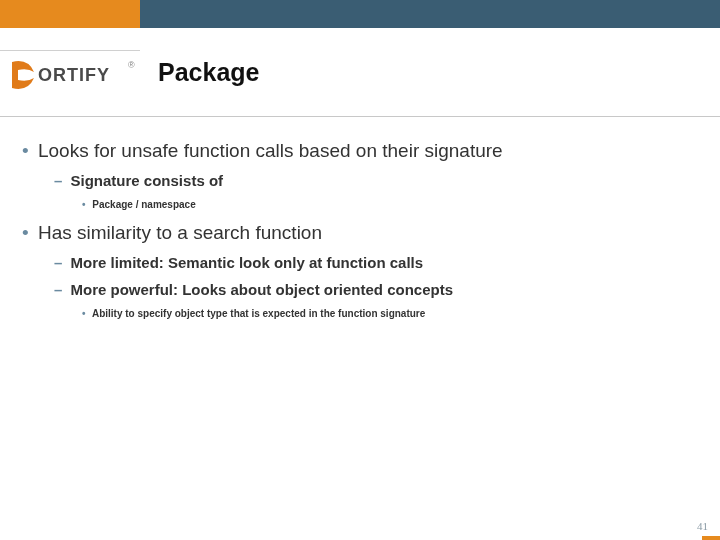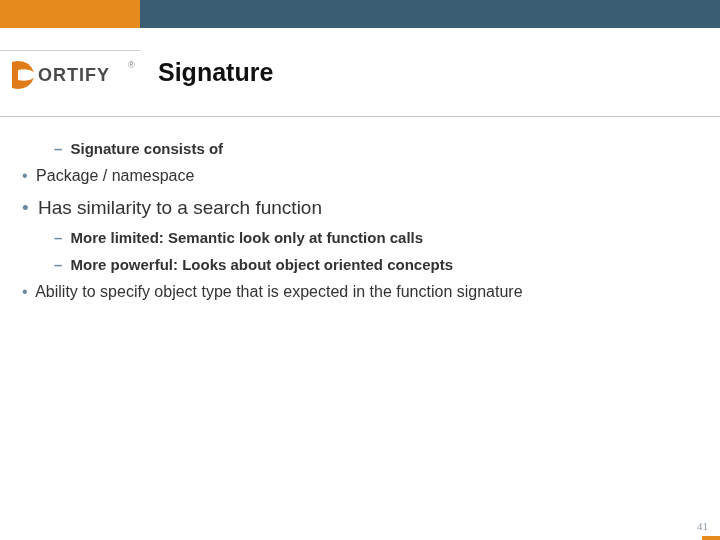--- a/index.html
+++ b/index.html
@@ -8,21 +8,21 @@
   .top-orange { position: absolute; top: 0; left: 0; width: 140px; height: 14px; background: #e68a1e; }
   .top-blue { position: absolute; top: 0; left: 140px; width: 580px; height: 28px; background: #3a5d73; }
   .orange-bar { position: absolute; top: 14px; left: 0; width: 140px; height: 14px; background: #e68a1e; }
   .header-line { position: absolute; top: 116px; left: 0; width: 720px; height: 1px; background: #c8c8c8; }
   .sub-line { position: absolute; top: 50px; left: 0; width: 140px; height: 1px; background: #d0d0d0; }
   .logo { position: absolute; top: 54px; left: 8px; width: 130px; height: 42px; }
   .title { position: absolute; top: 58px; left: 158px; font-size: 25px; font-weight: bold; color: #111; }
   .content { position: absolute; top: 140px; left: 22px; right: 22px; color: #222; }
   .b1 { font-size: 19px; margin-bottom: 10px; color: #333; }
   .b2 { font-size: 15px; font-weight: bold; margin-left: 32px; margin-bottom: 10px; color: #333; }
-  .b3 { font-size: 16px; margin-bottom: 12px; color: #333; }
+  .b3 { font-size: 10px; margin-left: 60px; margin-bottom: 12px; color: #333; font-weight: bold; }
   .bullet-dot { color: #6a8aa0; margin-right: 4px; }
   .dash { color: #6a8aa0; margin-right: 4px; }
   .page-num { position: absolute; bottom: 8px; right: 12px; font-size: 11px; color: #8a9aa5; font-family: Liberation Serif, serif; }
   .bottom-accent { position: absolute; bottom: 0; right: 0; width: 18px; height: 4px; background: #e68a1e; }
   .logo svg { width: 130px; height: 42px; }
 </style>
 </head>
 <body>
 
 <div class="slide">
@@ -35,23 +35,24 @@
   <div class="logo">
     <svg viewBox="0 0 130 42">
       <path d="M 4 8 L 4 34 L 10 34 L 10 8 Z" fill="#e07b1a"></path>
       <path d="M 4 8 Q 20 4 26 18 Q 20 14 10 16 Z" fill="#e07b1a"></path>
       <path d="M 4 34 Q 20 38 26 24 Q 20 28 10 26 Z" fill="#e07b1a"></path>
       <text x="30" y="27" font-family="Arial" font-size="18" font-weight="bold" fill="#4a4a4a" letter-spacing="1">ORTIFY</text>
       <text x="120" y="14" font-family="Arial" font-size="9" fill="#888">®</text>
     </svg>
   </div>
 
-  <div class="title">Signature</div>
+  <div class="title">Package</div>
 
   <div class="content">
+    <div class="b1"><span class="bullet-dot">•</span> <span>Looks for unsafe function calls based on their signature</span></div>
     <div class="b2"><span class="dash">–</span> <span>Signature consists of</span></div>
     <div class="b3"><span class="bullet-dot">•</span> <span>Package / namespace</span></div>
 
     <div class="b1"><span class="bullet-dot">•</span> <span>Has similarity to a search function</span></div>
     <div class="b2"><span class="dash">–</span> <span>More limited: Semantic look only at function calls</span></div>
     <div class="b2"><span class="dash">–</span> <span>More powerful: Looks about object oriented concepts</span></div>
     <div class="b3"><span class="bullet-dot">•</span> <span>Ability to specify object type that is expected in the function signature</span></div>
   </div>
 
   <div class="page-num">41</div>

